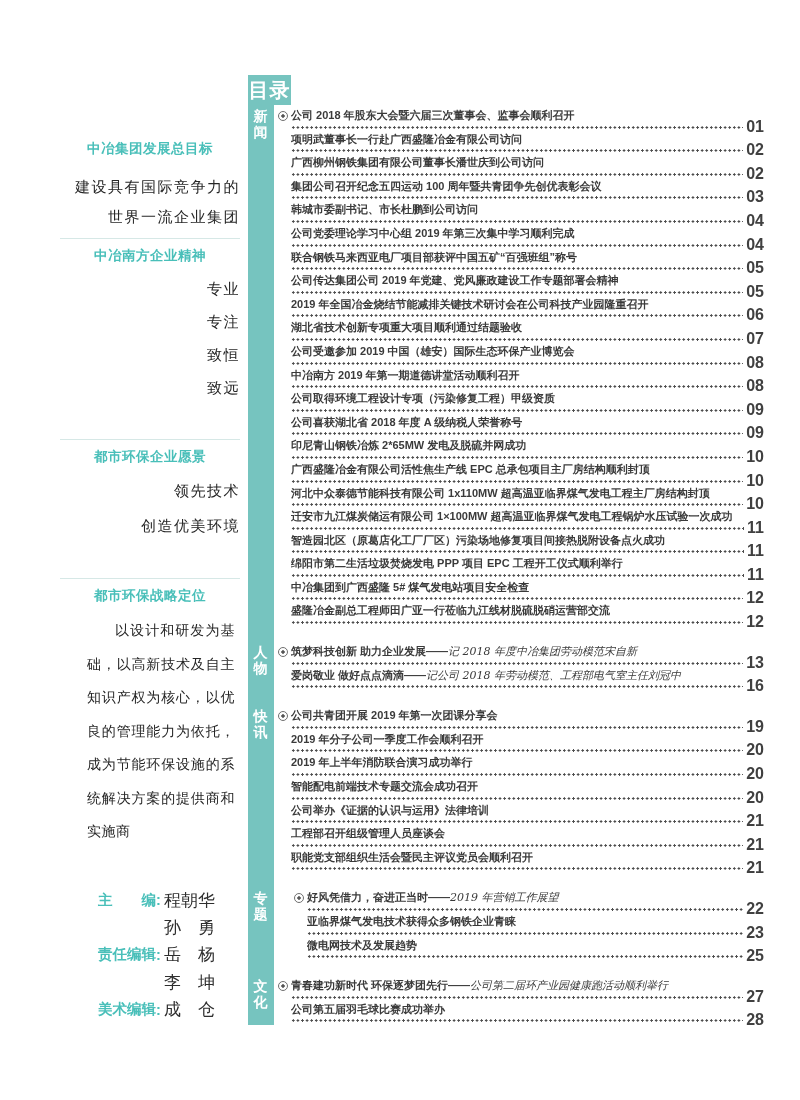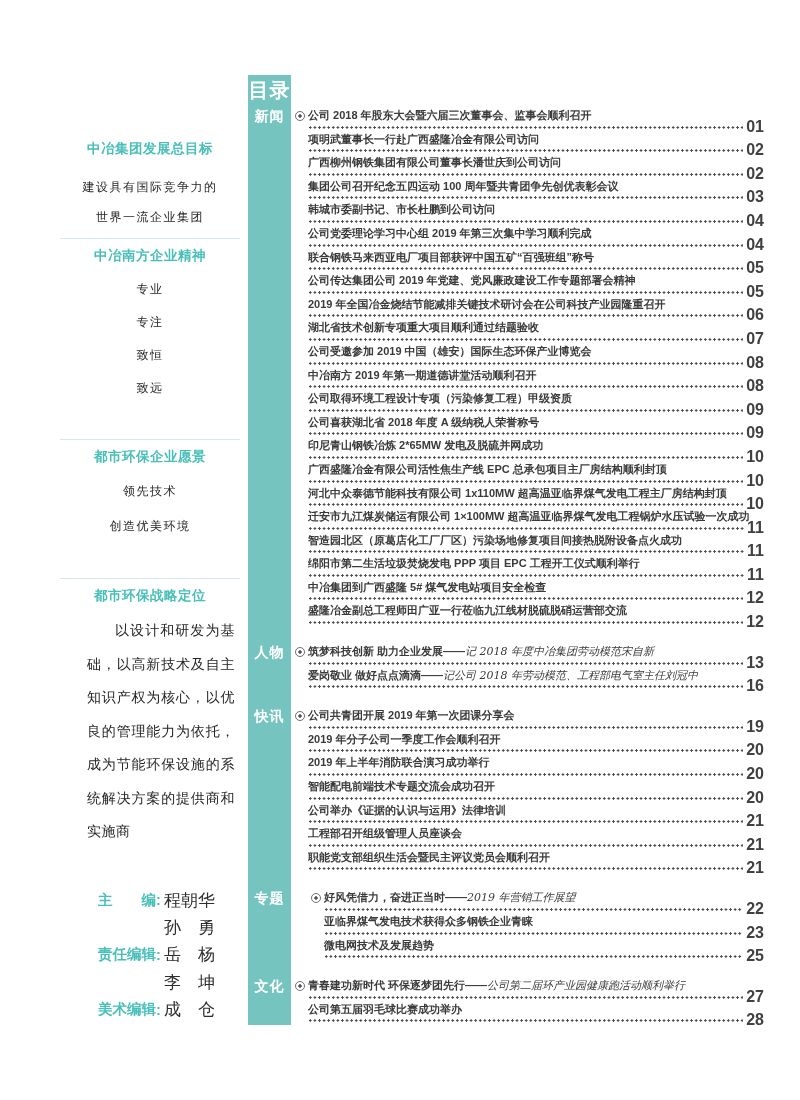--- a/index.html
+++ b/index.html
@@ -2,38 +2,38 @@
 <html><head>
 <meta charset="utf-8">
 <style>
   html,body{margin:0;padding:0;background:#fff;}
   .page{position:relative;width:800px;height:1100px;background:#ffffff;overflow:hidden;
         font-family:"Liberation Sans",sans-serif;}
 
   
   .sidebar{position:absolute;left:60px;top:138px;width:180px;}
   .sb-head{color:#49bfb9;font-size:13.5px;font-weight:700;text-align:center;letter-spacing:.5px;line-height:16px;}
-  .sb-line{font-family:"DejaVu Serif",serif;font-size:12px;color:#262626;text-align:center;
+  .sb-line{font-family:"DejaVu Serif",serif;font-size:15px;color:#262626;text-align:right;
            letter-spacing:1.5px;line-height:24px;}
   .sb-div{border:0;border-top:1px solid #d6e8e6;height:0;}
   .sb-par{font-family:"DejaVu Serif",serif;font-size:14px;color:#262626;line-height:33.5px;
           text-align:justify;text-indent:2em;margin-left:27px;width:148px;letter-spacing:.5px;}
   .editors{margin-left:38px;margin-top:38px;}
   .ed-row{display:flex;align-items:center;height:27.4px;font-size:17px;color:#2e2e2e;}
   .ed-label{display:inline-flex;justify-content:space-between;width:58px;color:#49bfb9;
             font-size:14.5px;font-weight:700;flex:none;}
   .ed-colon{color:#49bfb9;width:8px;font-weight:700;font-size:14.5px;flex:none;}
   .ed-name{display:inline-flex;justify-content:space-between;width:51px;flex:none;}
 
   
   .toc{position:absolute;left:248px;top:75px;width:516px;}
   .toc-title{width:43px;height:30px;background:#76c4bf;color:#ffffff;font-size:20px;font-weight:700;
              text-align:center;line-height:31px;letter-spacing:1px;}
   .toc-sec{display:flex;align-items:stretch;}
-  .sec-bar{width:43px;background:#76c4bf;flex:none;}
+  .sec-bar{width:26px;background:#76c4bf;flex:none;}
   .sec-label{display:block;text-align:center;color:#ffffff;font-weight:700;font-size:14px;letter-spacing:1px;line-height:16px;}
   .sec-entries{flex:1;padding-left:17px;position:relative;min-width:0;}
   .bullet{position:absolute;left:4px;width:8px;height:8px;border:1px solid #6f6f6f;border-radius:50%;
           background:radial-gradient(circle,#555 1.5px,transparent 1.8px);}
   .entry{height:23.6px;display:flex;flex-direction:column;justify-content:space-between;}
   .entry-title{font-size:11px;line-height:14.5px;color:#3a3a3a;font-weight:600;white-space:nowrap;overflow:hidden;}
   .t-em{font-family:"DejaVu Serif",serif;font-style:italic;font-weight:500;}
   .entry-leader{display:flex;align-items:flex-end;height:8px;}
   .dots{flex:1;height:3px;margin:0 3px 3px 0;
         background-image:radial-gradient(circle,#4c4c4c 1.1px,transparent 1.3px);

